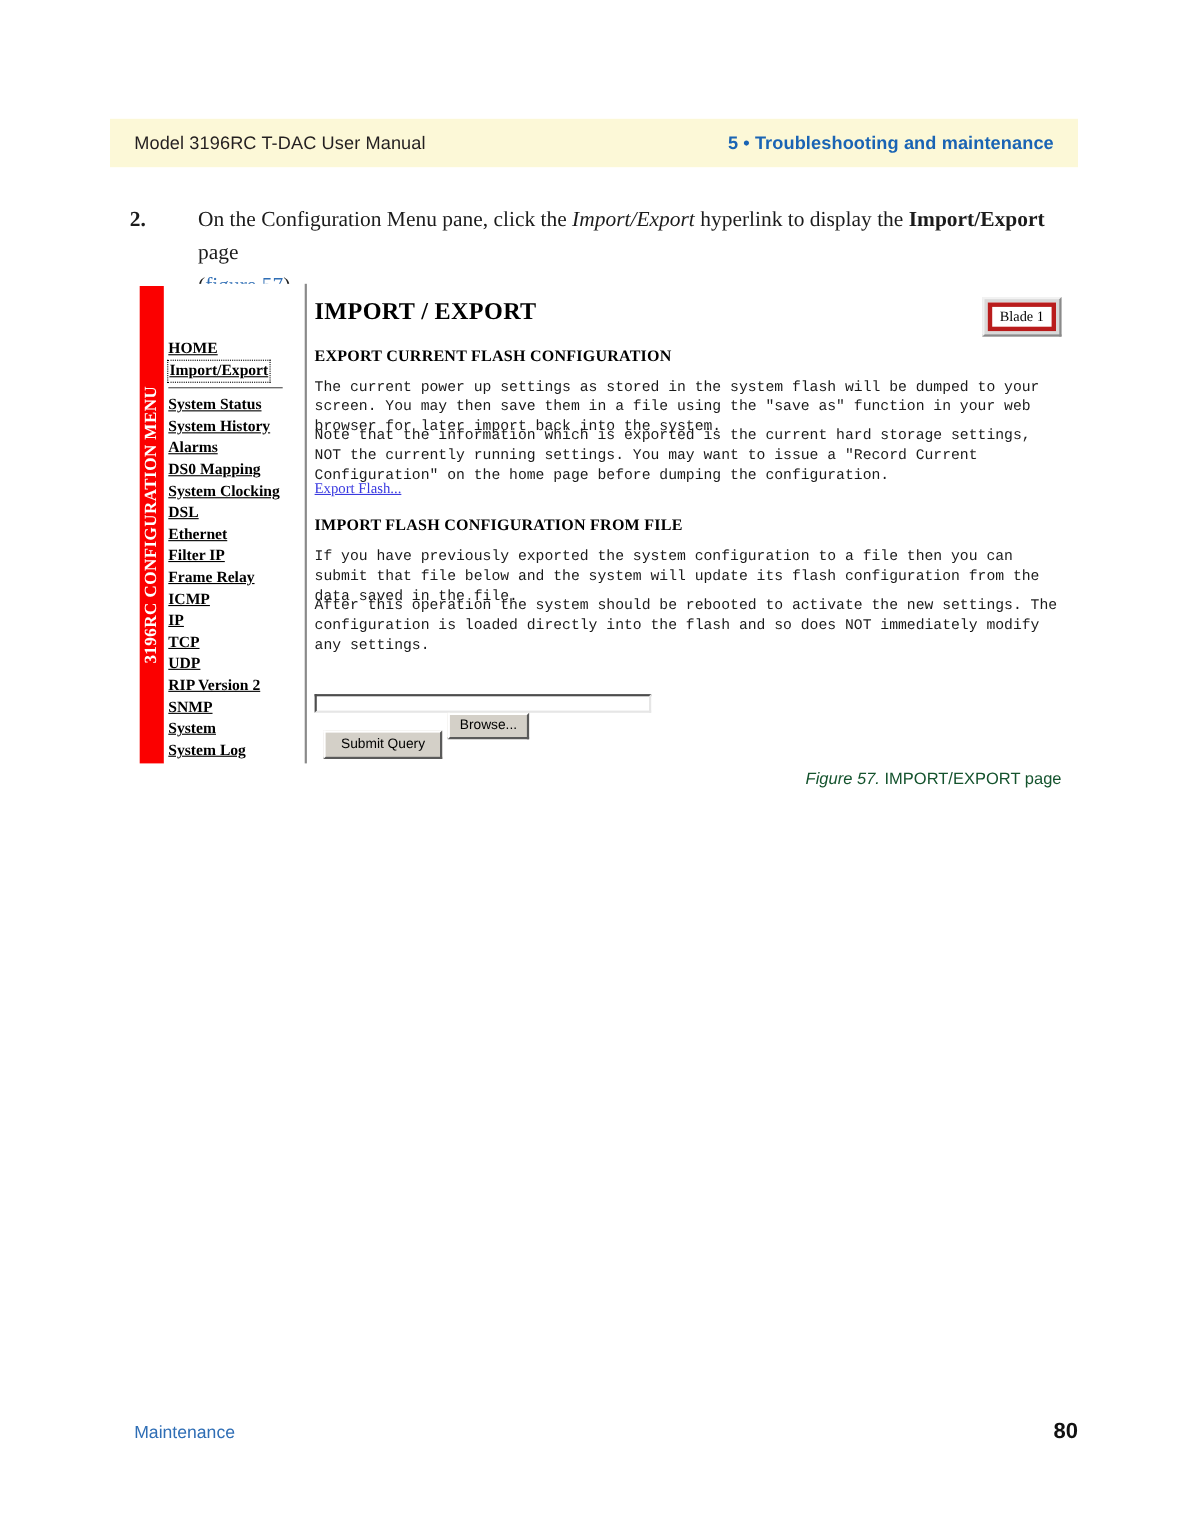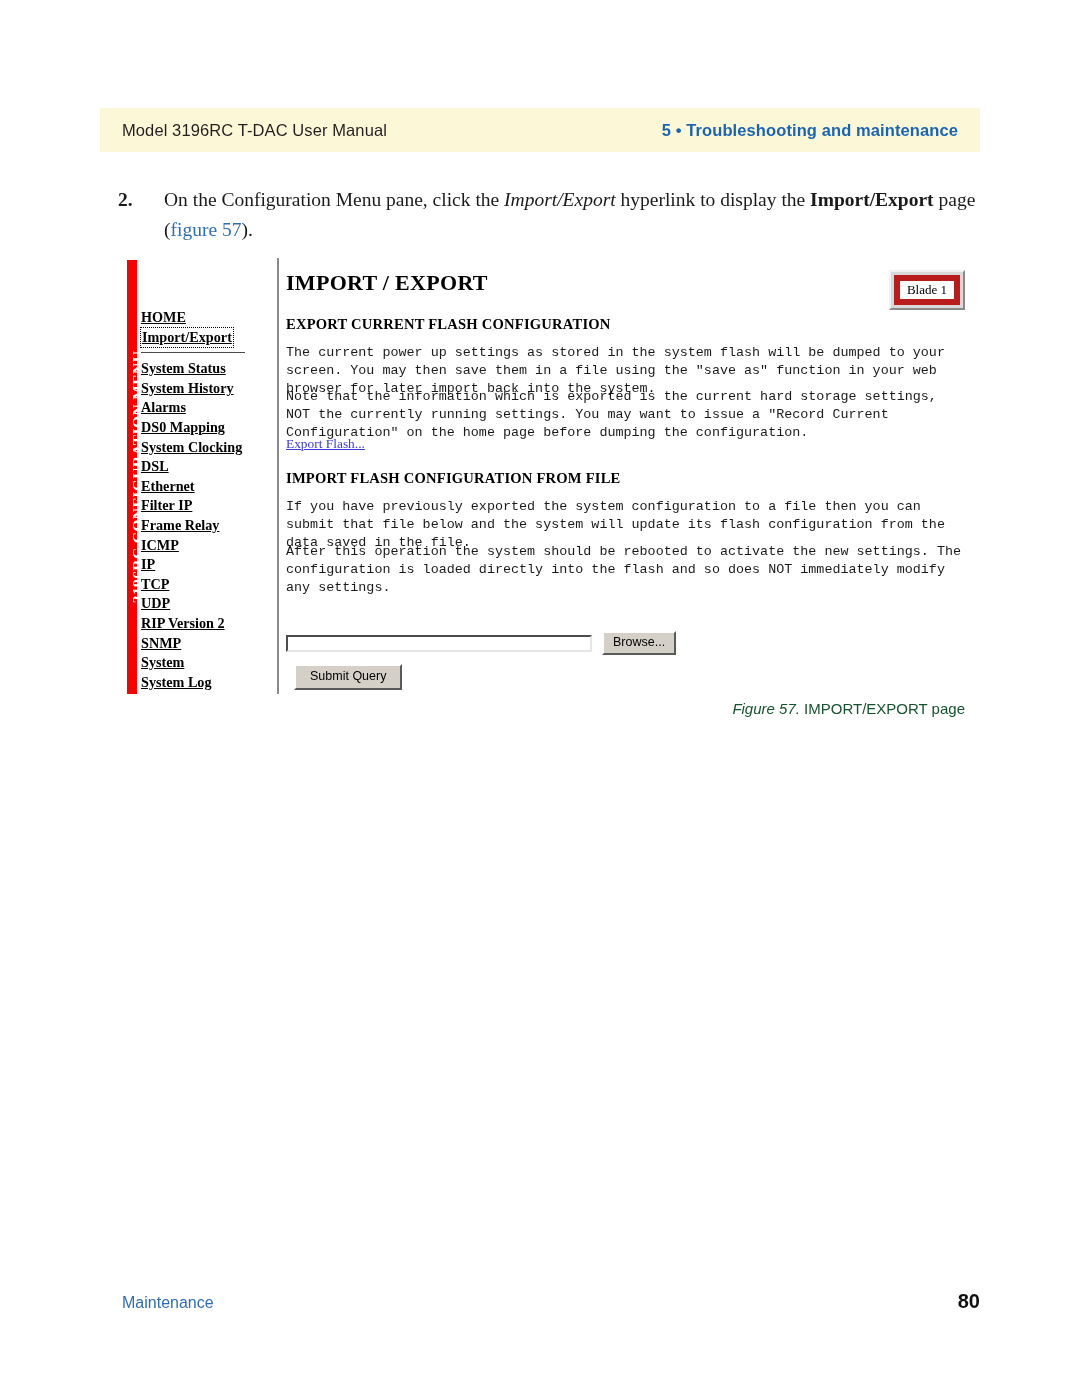--- a/index.html
+++ b/index.html
@@ -54,21 +54,21 @@
     color: #1b1b1b;
   }
   .step-num {
     position: absolute;
     left: 0;
     top: 0;
     font-weight: bold;
     font-size: 19.5px;
   }
   .step-body {
-    margin-left: 46px;
+    margin-left: 62px;
   }
   .ital { font-style: italic; }
   .bld  { font-weight: bold; }
   .xref { color: #2f6eb5; }
 
   
   .figure {
     position: absolute;
     left: 127px;
     top: 258px;
@@ -96,21 +96,21 @@
     color: #ffffff;
     font-family: "Liberation Serif", serif;
     font-weight: bold;
     font-size: 15.5px;
     letter-spacing: 0.4px;
   }
 
   
   .nav-pane {
     position: absolute;
-    left: 10px;
+    left: 22px;
     top: 0;
     width: 144px;
     height: 436px;
     background: #ffffff;
   }
   .nav-list {
     position: absolute;
     left: 4px;
     top: 50px;
     width: 124px;
@@ -171,21 +171,21 @@
     right: 0px;
     top: 12px;
     background: #d9d9d9;
     border-top: 2px solid #f2f2f2;
     border-left: 2px solid #f2f2f2;
     border-right: 2px solid #8a8a8a;
     border-bottom: 2px solid #8a8a8a;
     padding: 3px;
   }
   .blade-inner {
-    border: 6px solid #b91c1c;
+    border: 4px solid #b91c1c;
     background: #ffffff;
     font-family: "Liberation Serif", serif;
     font-size: 13px;
     color: #000;
     padding: 1px 7px 2px 7px;
     line-height: 15px;
   }
   .sec-head {
     position: absolute;
     left: 2px;
@@ -213,20 +213,21 @@
     text-decoration: underline;
   }
 
   
   .file-row {
     position: absolute;
     left: 2px;
     top: 373px;
     display: flex;
     align-items: center;
+    flex-direction: column;
   }
   .file-input {
     width: 306px;
     height: 17px;
     background: #ffffff;
     border-top: 2px solid #4d4d4d;
     border-left: 2px solid #4d4d4d;
     border-right: 2px solid #e6e6e6;
     border-bottom: 2px solid #e6e6e6;
     box-sizing: border-box;

